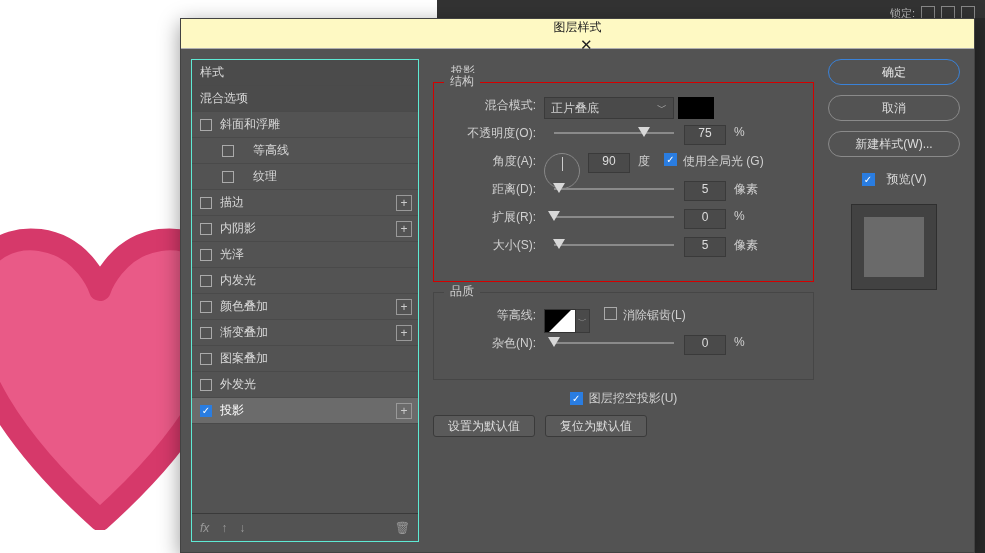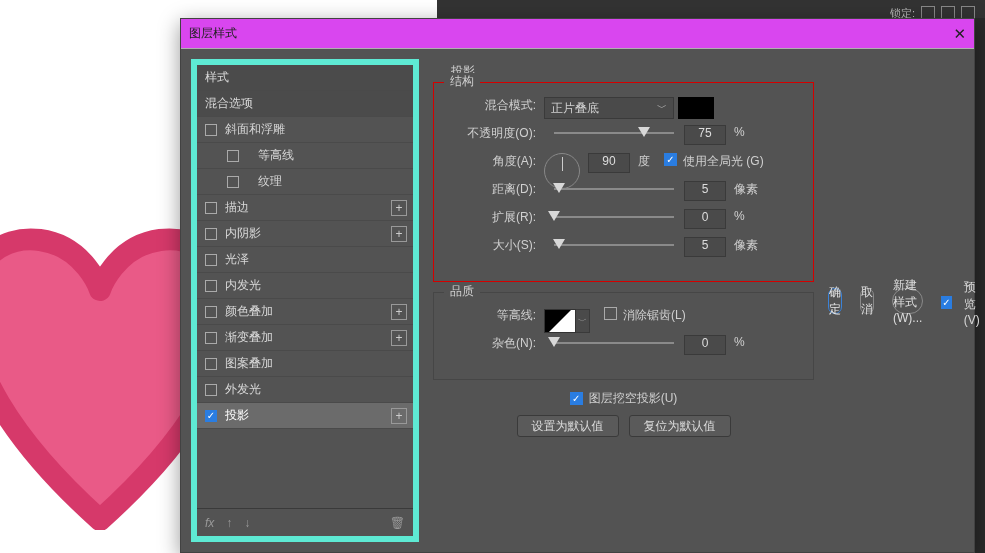--- a/index.html
+++ b/index.html
@@ -9,28 +9,28 @@
   .canvas-bg { position: absolute; left: 0; top: 0; width: 437px; height: 553px; background: #fff; z-index: 0; }
   .heart { position: absolute; left: -30px; top: 150px; }
   .heart svg { display: block; }
   
   .top-dark { position: absolute; left: 437px; top: 0; right: 0; height: 18px; background: #333; z-index: 0; }
   .toolbar-chip { position: absolute; right: 10px; top: 4px; height: 18px; color: #bbb; font-size: 11px; display: flex; align-items: center; gap: 6px; }
   .toolbar-chip .icon-sq { width: 14px; height: 14px; border: 1px solid #888; }
   
   
   .dialog { position: absolute; left: 180px; top: 18px; width: 795px; height: 535px; background: #535353; border: 1px solid #424242; box-shadow: 0 5px 20px rgba(0,0,0,.4); z-index: 10; }
-  .titlebar { height: 30px; background: #d946ef; border-bottom: 1px solid #b0b0b0; display: flex; align-items: center; justify-content: space-between; padding: 0 8px; }
+  .titlebar { height: 30px; background: #fef9c3; border-bottom: 1px solid #b0b0b0; display: flex; align-items: center; justify-content: space-between; padding: 0 24px; flex-direction: column; }
   .titlebar span { font-size: 12px; color: #222; }
   .titlebar .close { font-size: 15px; width: 30px; text-align: right; cursor: pointer; }
   
   .dialog-body { display: flex; height: calc(100% - 30px); }
   
   
-  .styles-panel { width: 228px; border: 6px solid #5eead4; margin: 10px 0 10px 10px; display: flex; flex-direction: column; }
+  .styles-panel { width: 228px; border: 1px solid #5eead4; margin: 10px 0 10px 10px; display: flex; flex-direction: column; }
   .style-list { flex: 1; }
   .style-row { display: flex; align-items: center; height: 26px; color: #d8d8d8; font-size: 12px; padding: 0 6px 0 8px; border-bottom: 1px solid #4a4a4a; position: relative; }
   .style-row.header { background: #4b4b4b; color: #d8d8d8; }
   .style-row.selected { background: #6b6b6b; color: #fff; }
   .style-row.sub { padding-left: 30px; gap: 11px; }
   .style-row .cb { width: 12px; height: 12px; border: 1px solid #aaa; margin-right: 8px; display: inline-flex; align-items: center; justify-content: center; font-size: 10px; color: #fff; background: #535353; }
   .style-row .cb.checked { background: #2a7de1; border-color: #2a7de1; }
   .style-row .plus { margin-left: auto; width: 16px; height: 16px; border: 1px solid #999; display: flex; align-items: center; justify-content: center; font-size: 12px; color: #ccc; }
   .styles-footer { height: 28px; display: flex; align-items: center; gap: 12px; padding: 0 8px; color: #999; font-size: 12px; border-top: 1px solid #3a3a3a; }
   .styles-footer .trash { margin-left: auto; }
@@ -59,25 +59,25 @@
   .angle-dial .needle { position: absolute; left: 50%; top: 50%; width: 1px; height: 14px; background: #ccc; transform-origin: top center; transform: rotate(0deg); }
   
   .cb2 { width: 13px; height: 13px; border: 1px solid #aaa; margin-right: 6px; display: inline-flex; align-items: center; justify-content: center; font-size: 10px; color: #fff; }
   .cb2.checked { background: #2a7de1; border-color: #2a7de1; }
   
   .contour-sw { width: 32px; height: 24px; background: linear-gradient(135deg,#000 0 49%,#fff 51% 100%); border: 1px solid #333; }
   .contour-sel { display: flex; align-items: center; }
   .contour-sel .mini-chev { width: 14px; height: 24px; border: 1px solid #3a3a3a; border-left: 0; display: flex; align-items: center; justify-content: center; font-size: 9px; color: #bbb; background: #4a4a4a; }
   
   .knockout { text-align: center; margin-top: 6px; display: flex; align-items: center; justify-content: center; }
-  .def-btns { display: flex; justify-content: center; gap: 10px; margin-top: 8px; }
+  .def-btns { display: flex; gap: 10px; margin-top: 8px; }
   .pill-btn { height: 22px; padding: 0 14px; background: #5a5a5a; border: 1px solid #3a3a3a; color: #ddd; font-size: 12px; display: inline-flex; align-items: center; border-radius: 3px; }
   
   
-  .right-col { width: 160px; padding: 10px 14px; display: flex; flex-direction: row; align-items: center; gap: 18px; }
+  .right-col { width: 160px; padding: 10px 14px; display: flex; flex-direction: column; align-items: center; gap: 10px; }
   .btn { width: 132px; height: 26px; border: 1px solid #8a8a8a; border-radius: 13px; background: #535353; color: #ddd; font-size: 12px; display: flex; align-items: center; justify-content: center; }
   .btn.primary { border-color: #3a82d8; color: #e6e6e6; }
   .preview-row { display: flex; align-items: center; gap: 6px; color: #d8d8d8; font-size: 12px; margin-top: 4px; }
   .preview-box { width: 86px; height: 86px; background: #424242; border: 1px solid #2f2f2f; display: flex; align-items: center; justify-content: center; margin-top: 6px; }
   .preview-box .thumb-sw { width: 60px; height: 60px; background: #6a6a6a; }
   
   .section-head { font-size: 12px; color: #d0d0d0; margin: 4px 0 2px 18px; }
 </style>
 </head>
 <body>

